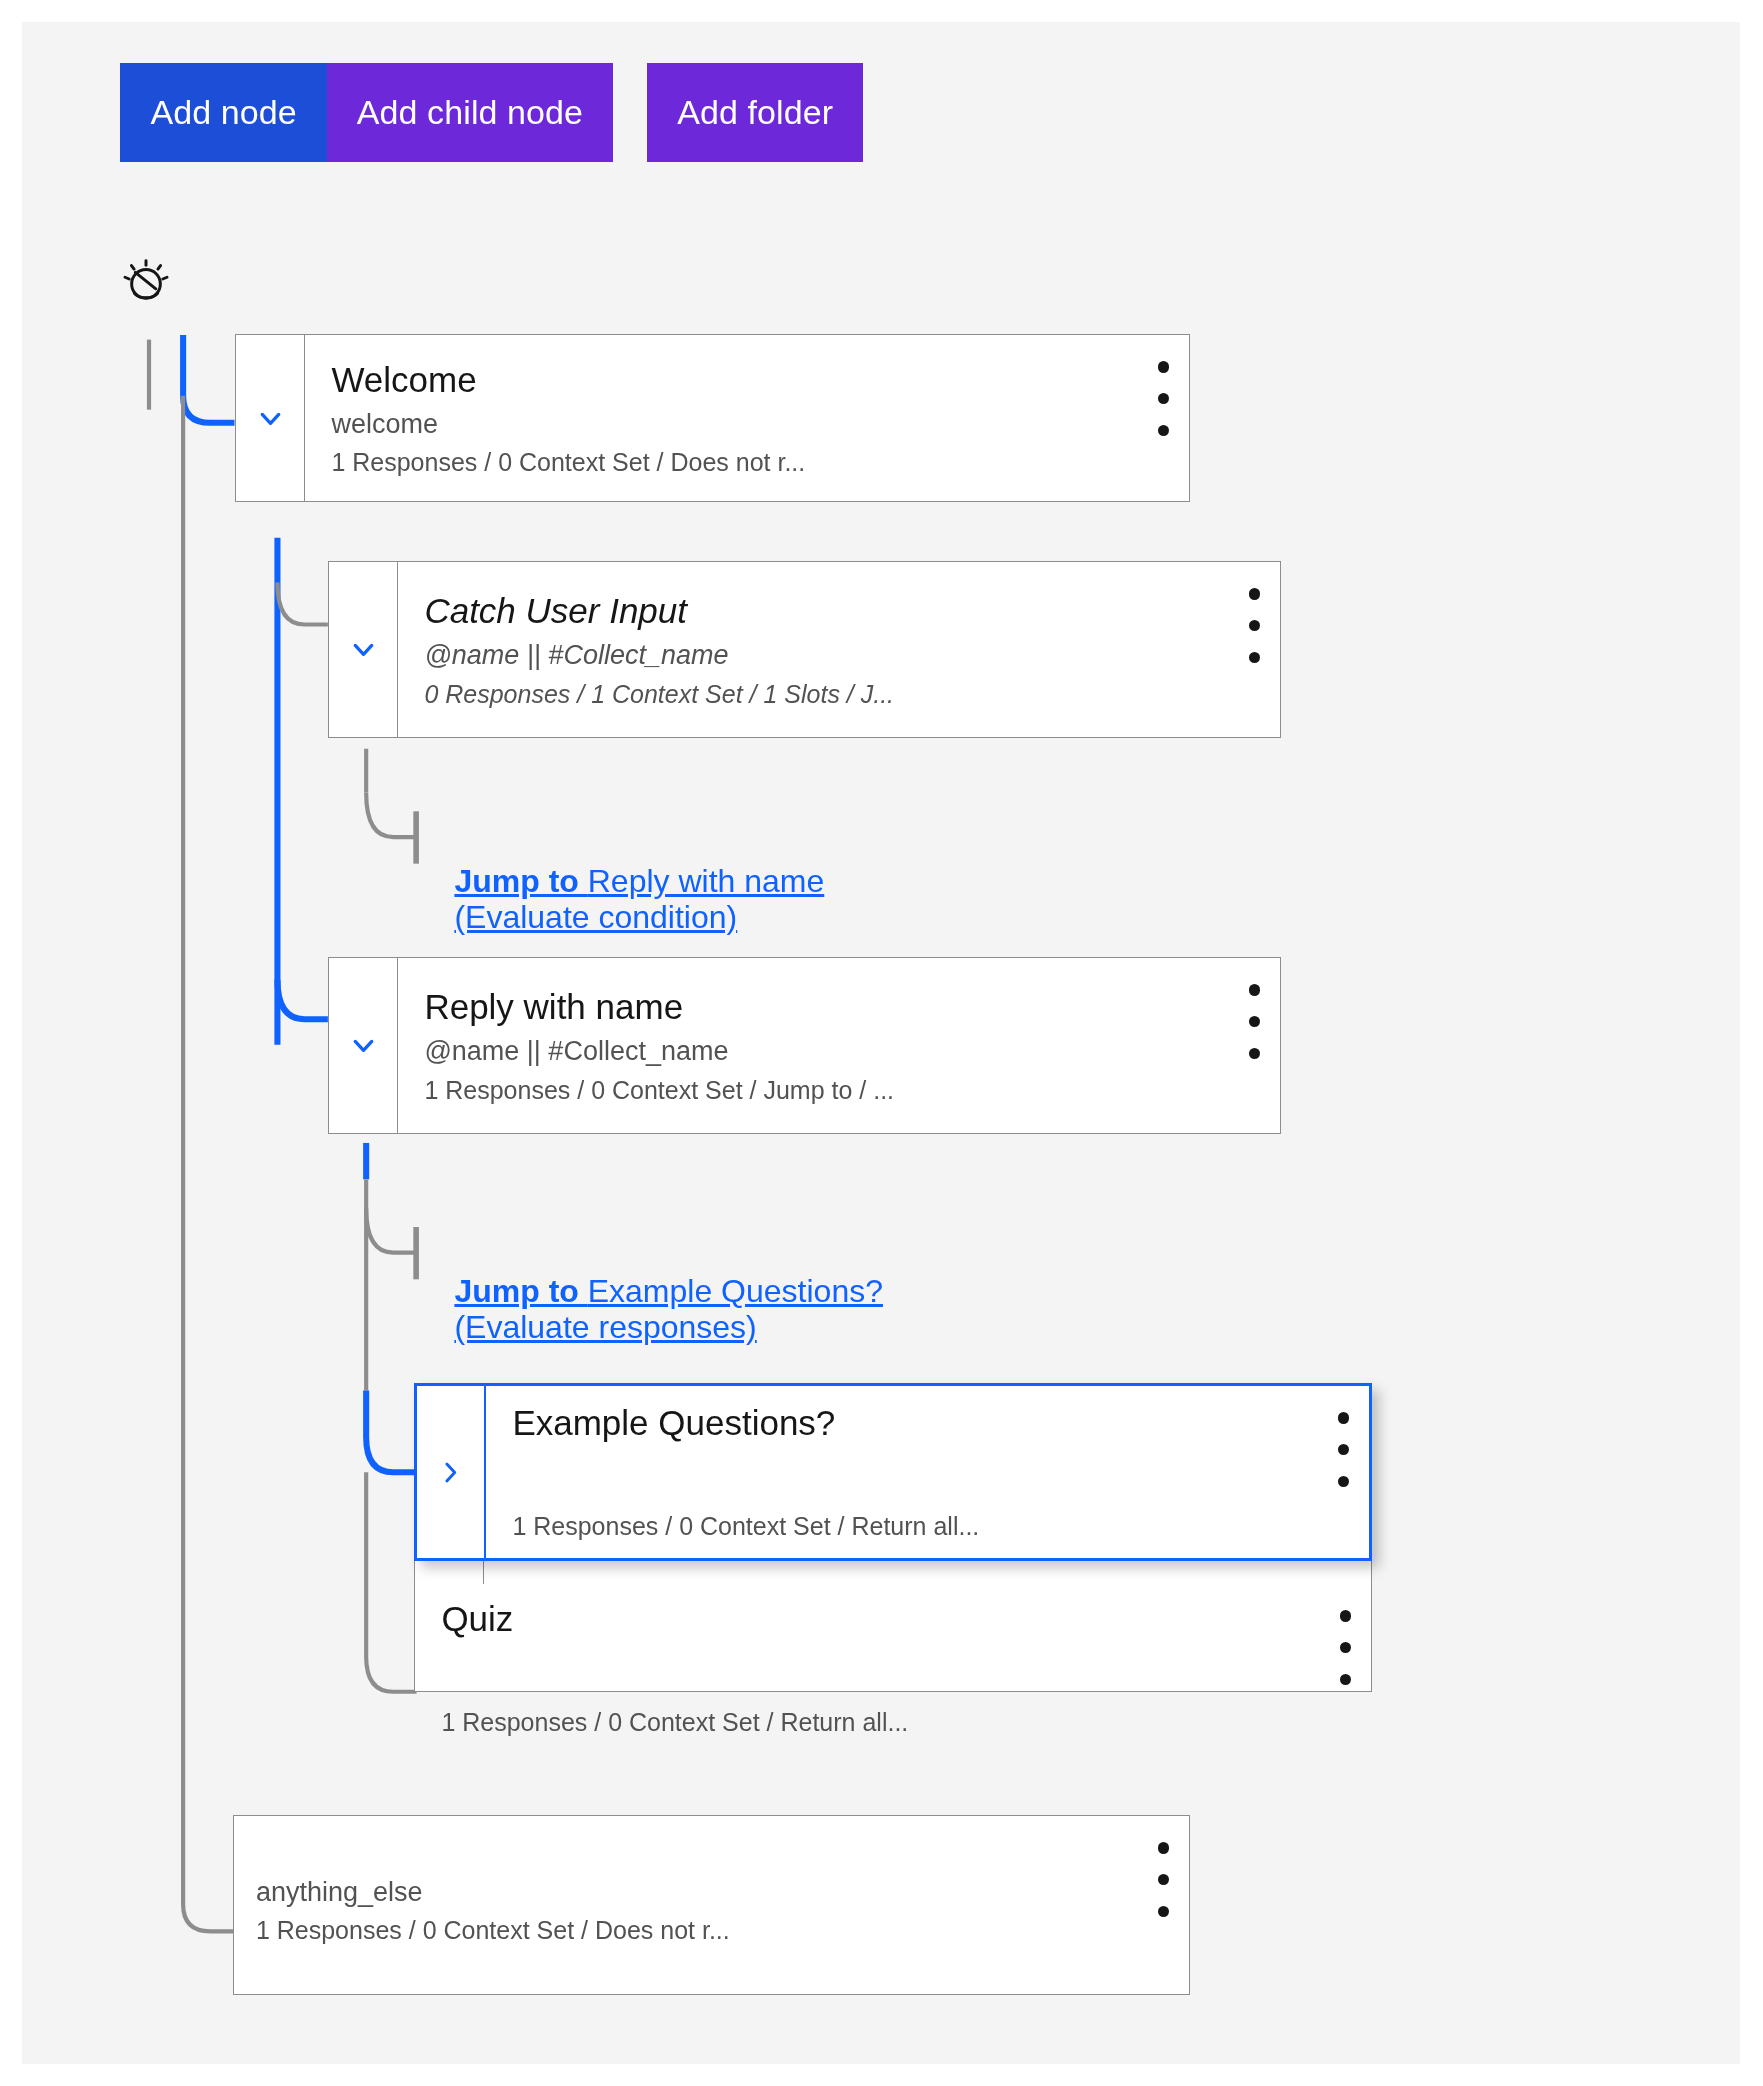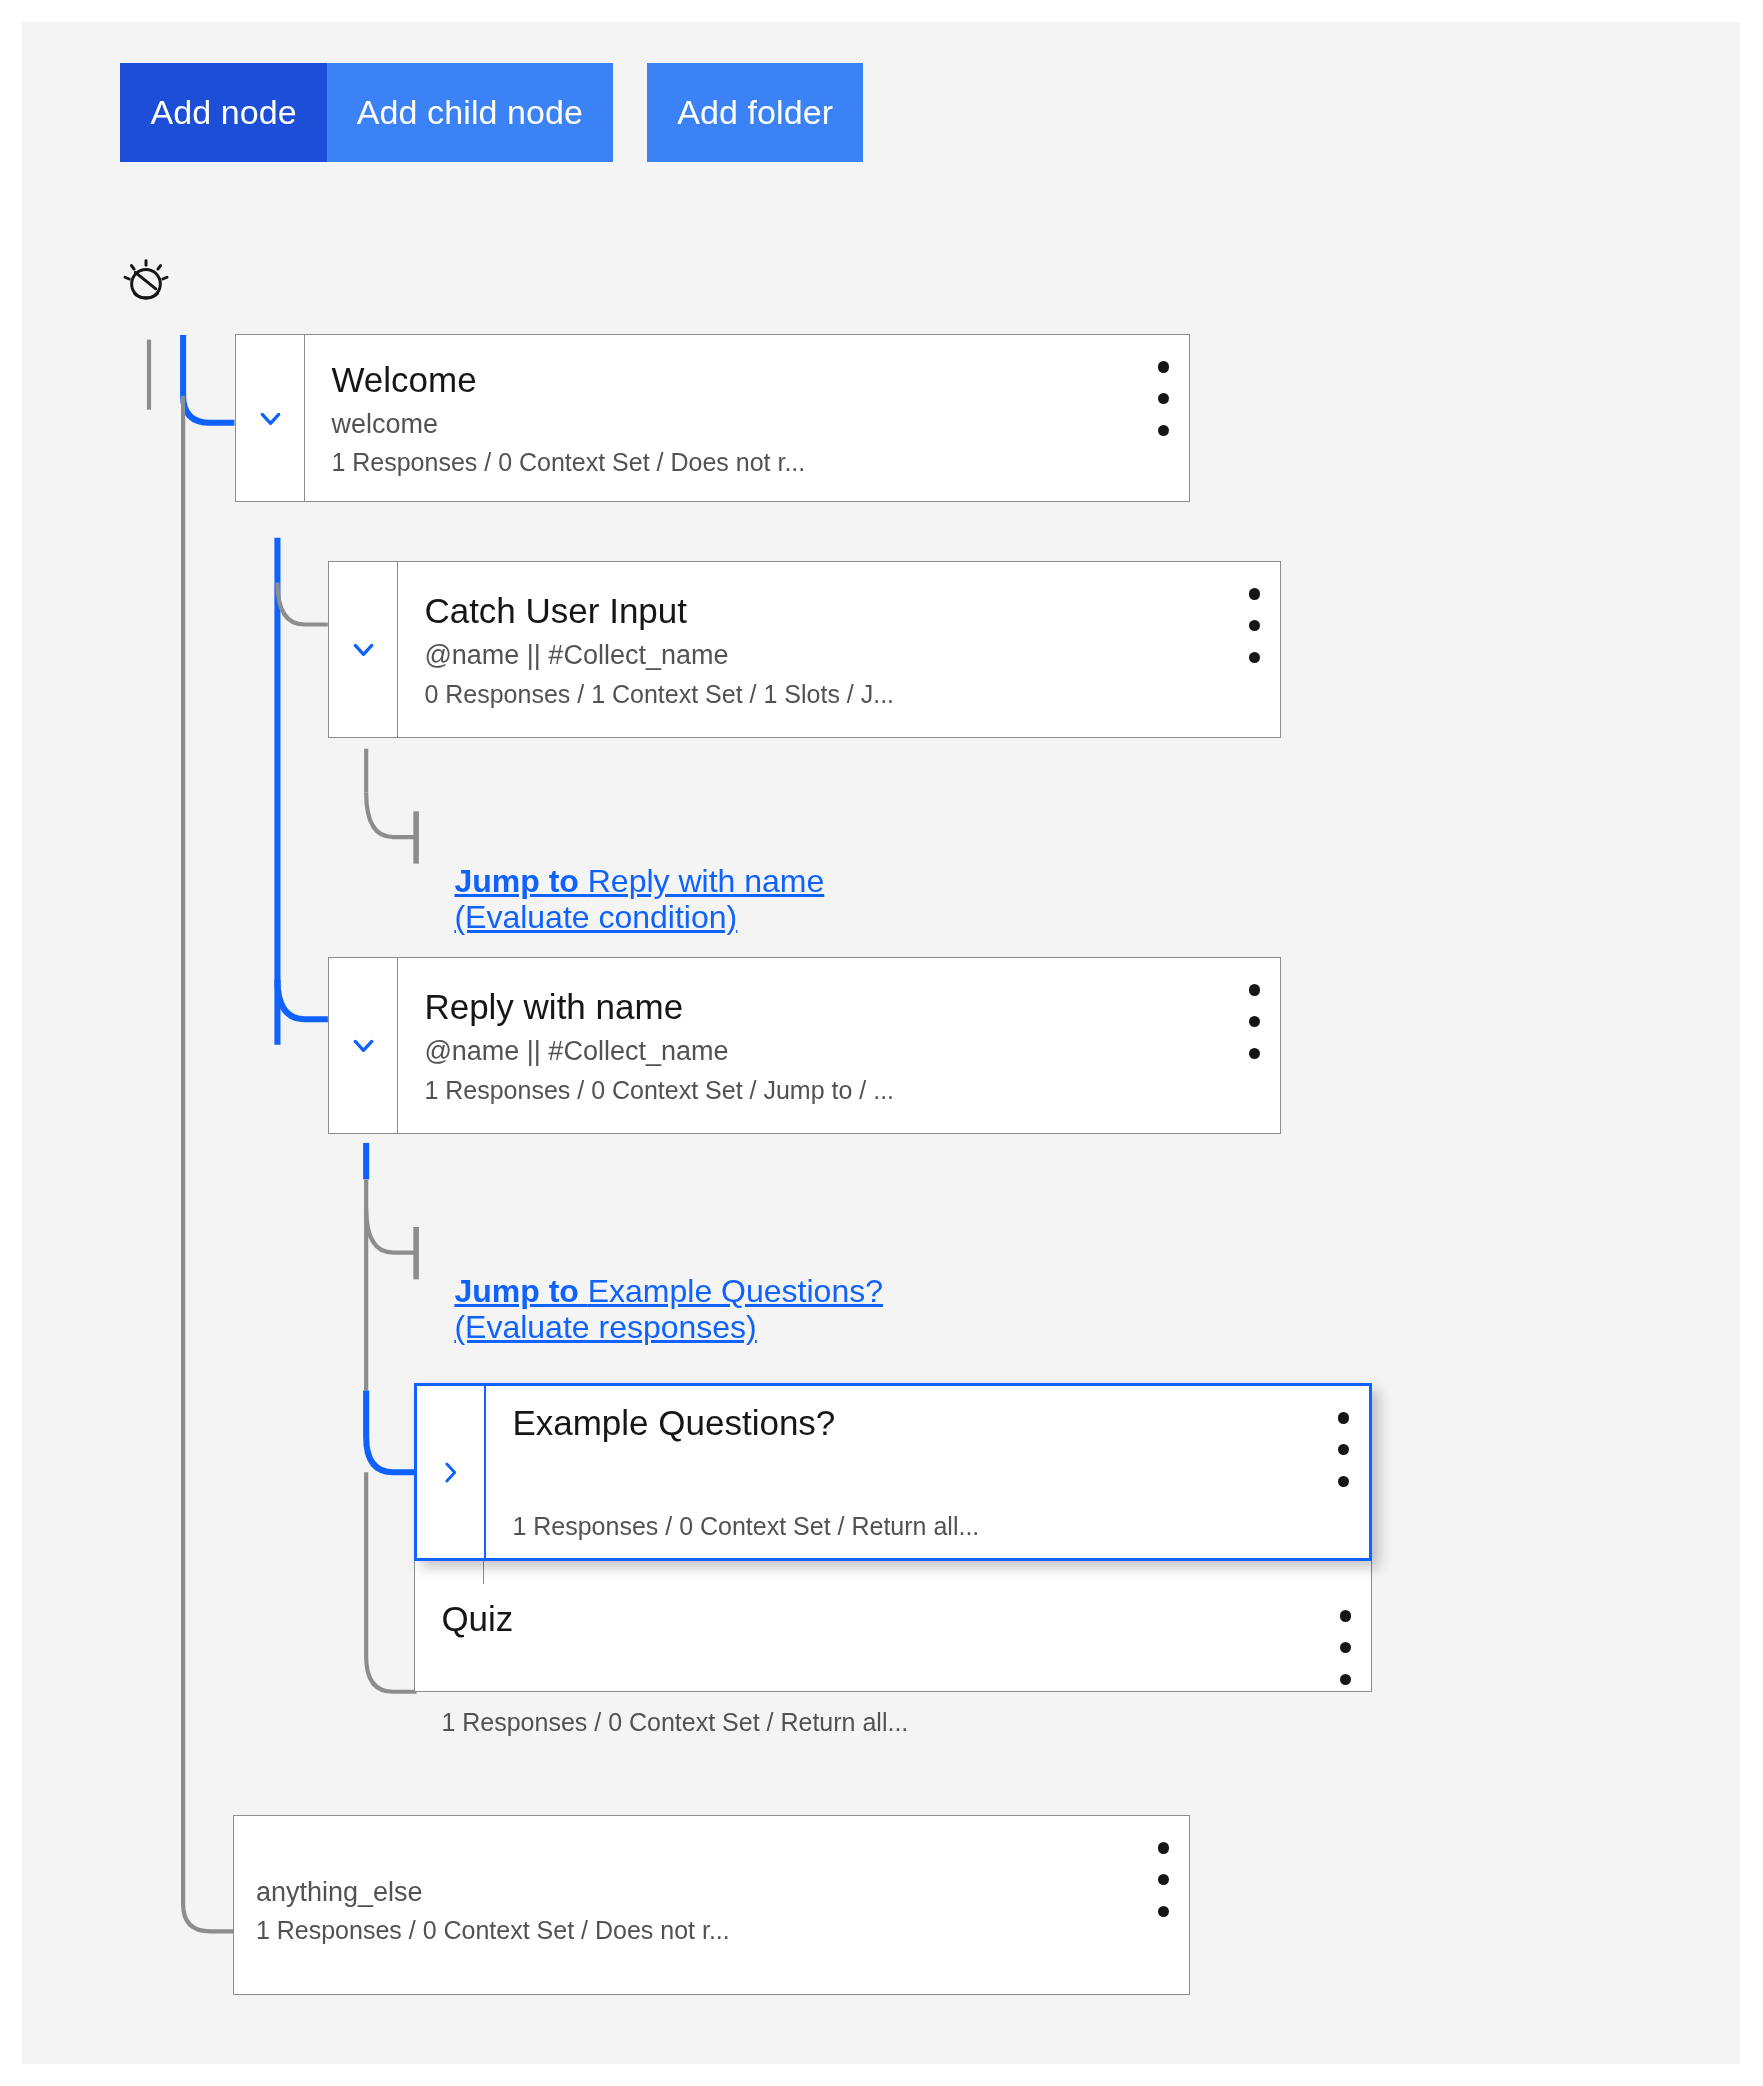--- a/index.html
+++ b/index.html
@@ -27,21 +27,21 @@
     padding:0 30px;
     font-family:"Liberation Sans", sans-serif;
     font-size:34px;
     font-weight:400;
     letter-spacing:0.1px;
     color:#ffffff;
     cursor:pointer;
     white-space:nowrap;
   }
   .btn.primary{ background:#1d4ed8; }
-  .btn.dark   { background:#3b82f6; margin-right:34px; }
+  .btn.dark   { background:#6d28d9; margin-right:34px; }
   .btn.dark:last-child{ margin-right:0; }
 
   
   #root-icon{ position:absolute; left:96px; top:236px; width:56px; height:56px; }
 
   
   #wires{ position:absolute; left:0; top:0; width:1718px; height:2042px; pointer-events:none; }
 
   
   .node{
@@ -182,21 +182,21 @@
       <div class="n-sub">welcome</div>
       <div class="n-meta">1 Responses / 0 Context Set / Does not r...</div>
       <div class="kebab">
           <i></i>
           <i></i>
           <i></i>
         </div>
     </div>
   </div>
 
-  <div class="node" style="left:306px; top:539px; width:953px; height:177px;">
+  <div class="node" style="left:306px; top:539px; width:953px; height:177px;font-style:italic;">
     <div class="chev-col">
       <svg class="chev" width="33" height="33" viewBox="0 0 24 24" fill="none" stroke="#0f62fe" stroke-width="2.4" stroke-linecap="round" stroke-linejoin="round">
         <polyline points="6 9 12 15.5 18 9"></polyline>
       </svg>
     </div>
     <div class="body">
       <div class="n-title">Catch User Input</div>
       <div class="n-sub">@name || #Collect_name</div>
       <div class="n-meta">0 Responses / 1 Context Set / 1 Slots / J...</div>
       <div class="kebab">

